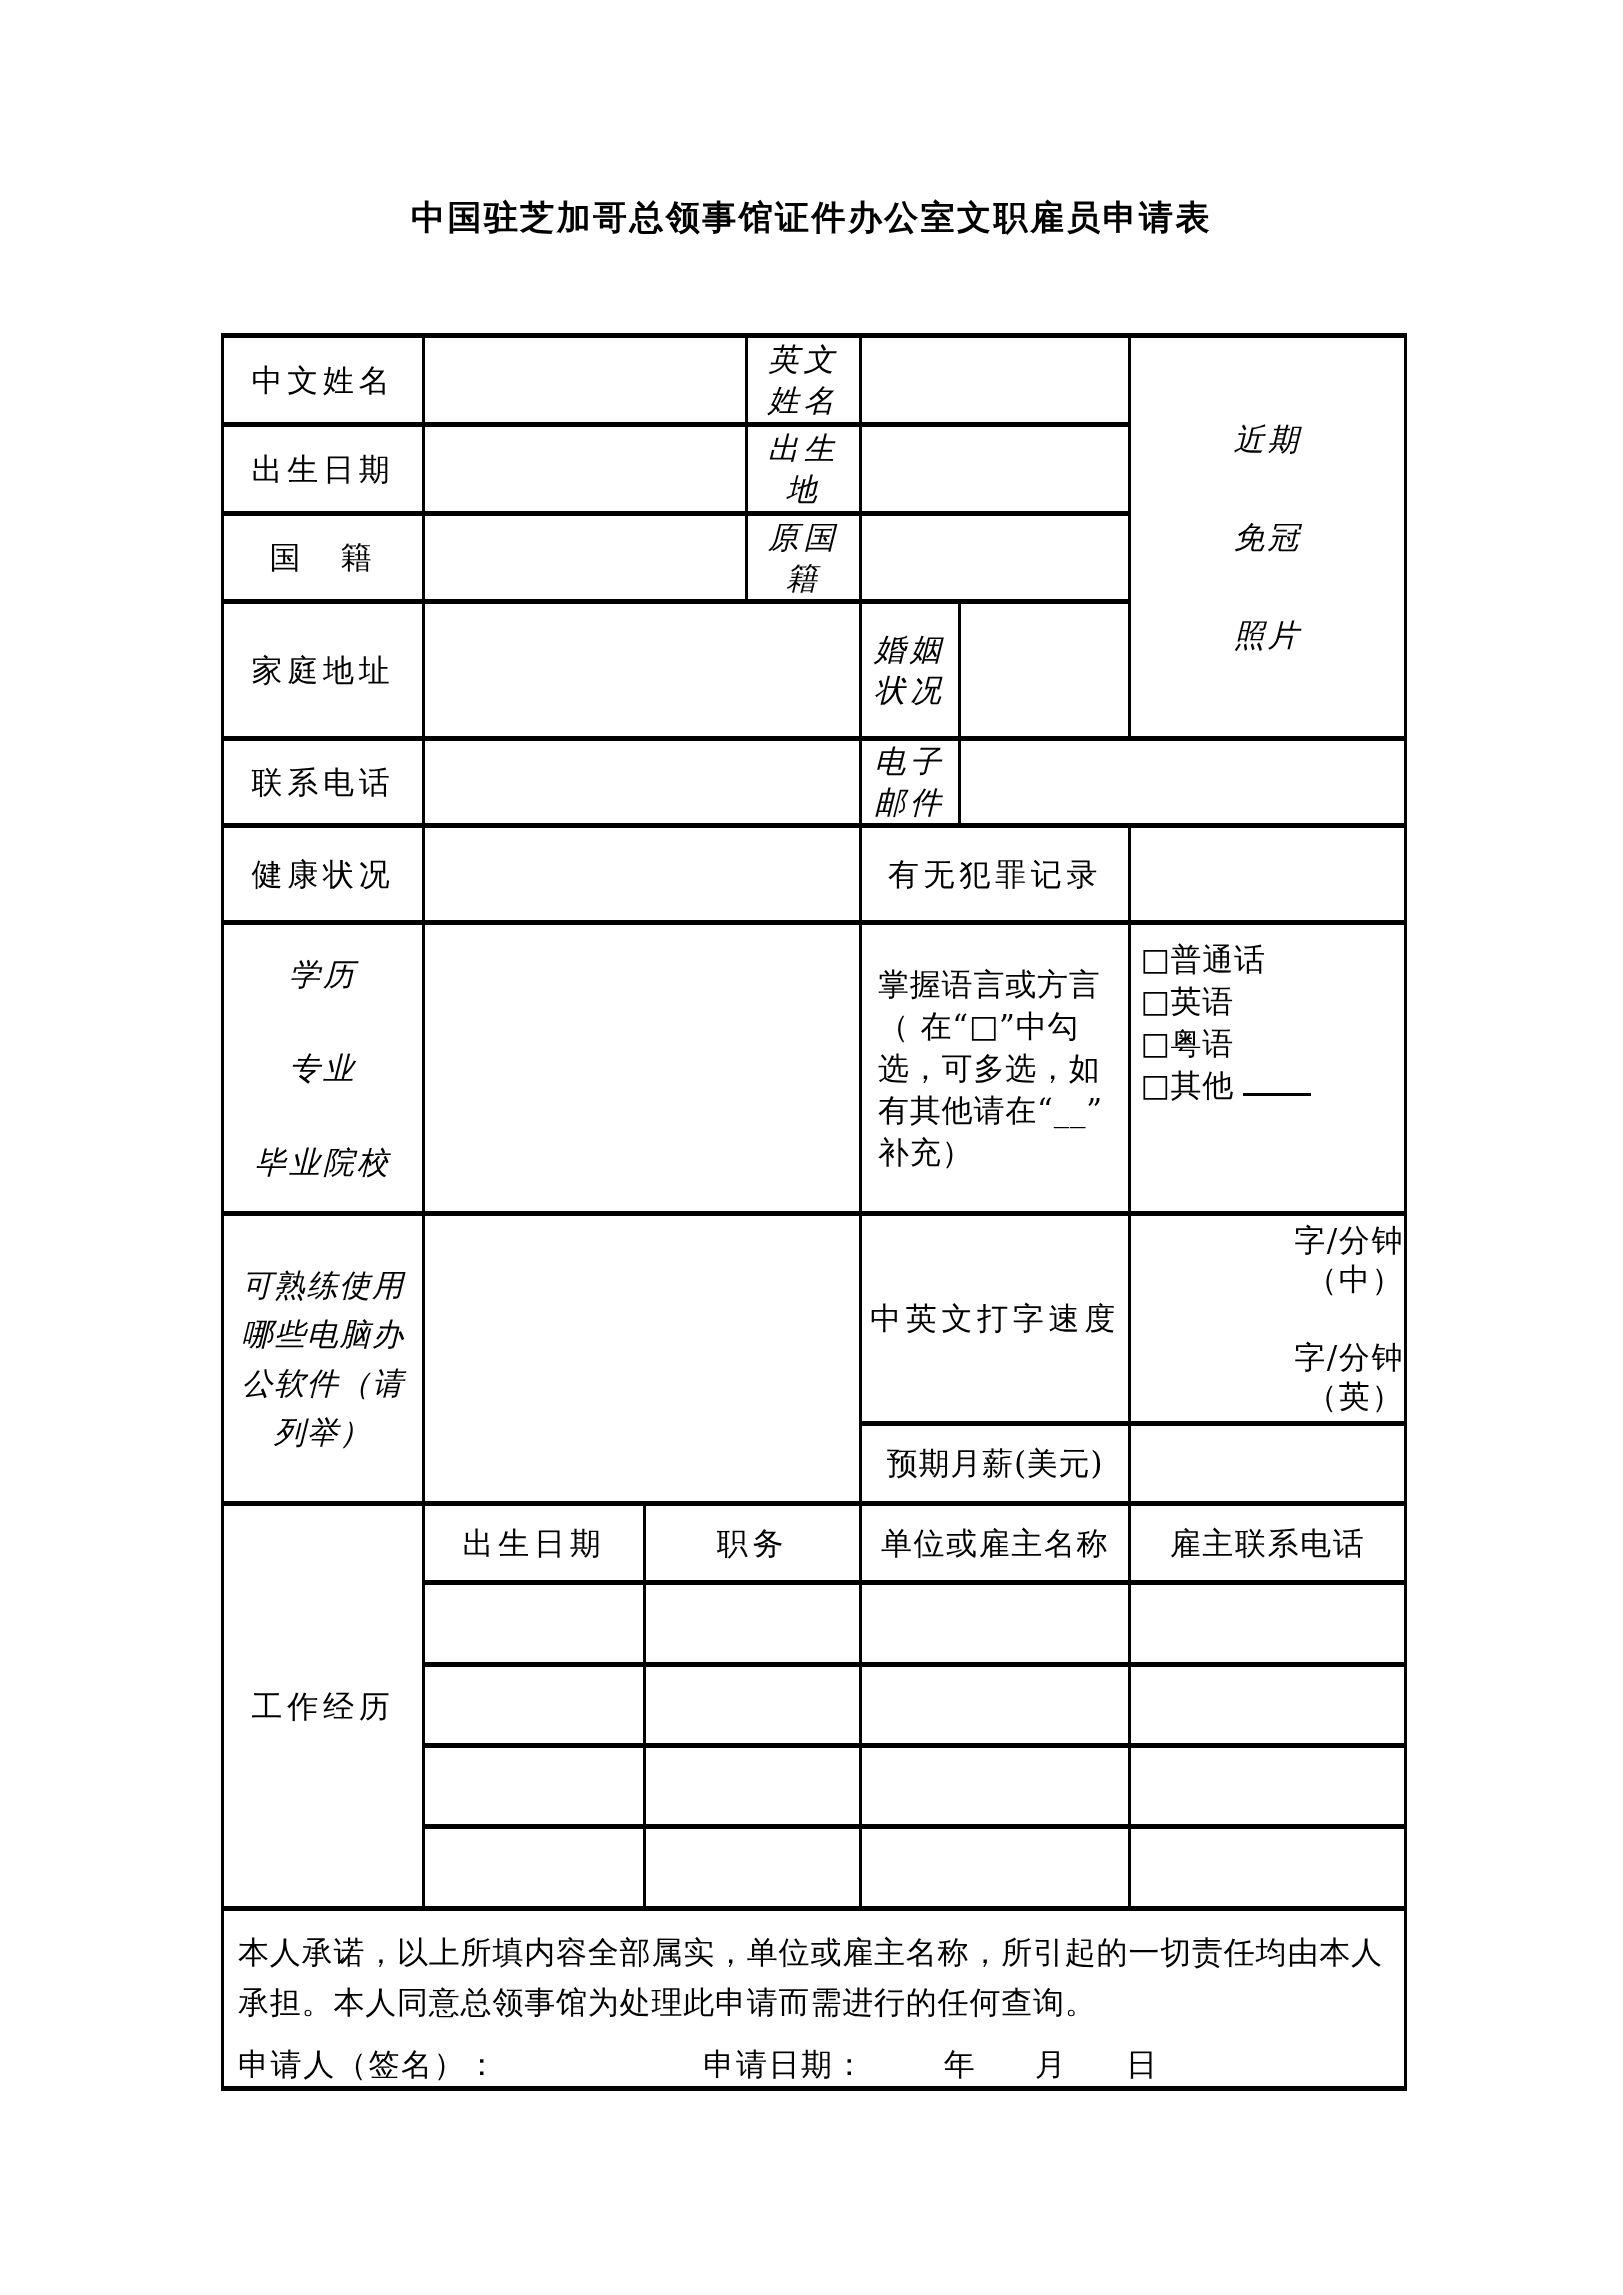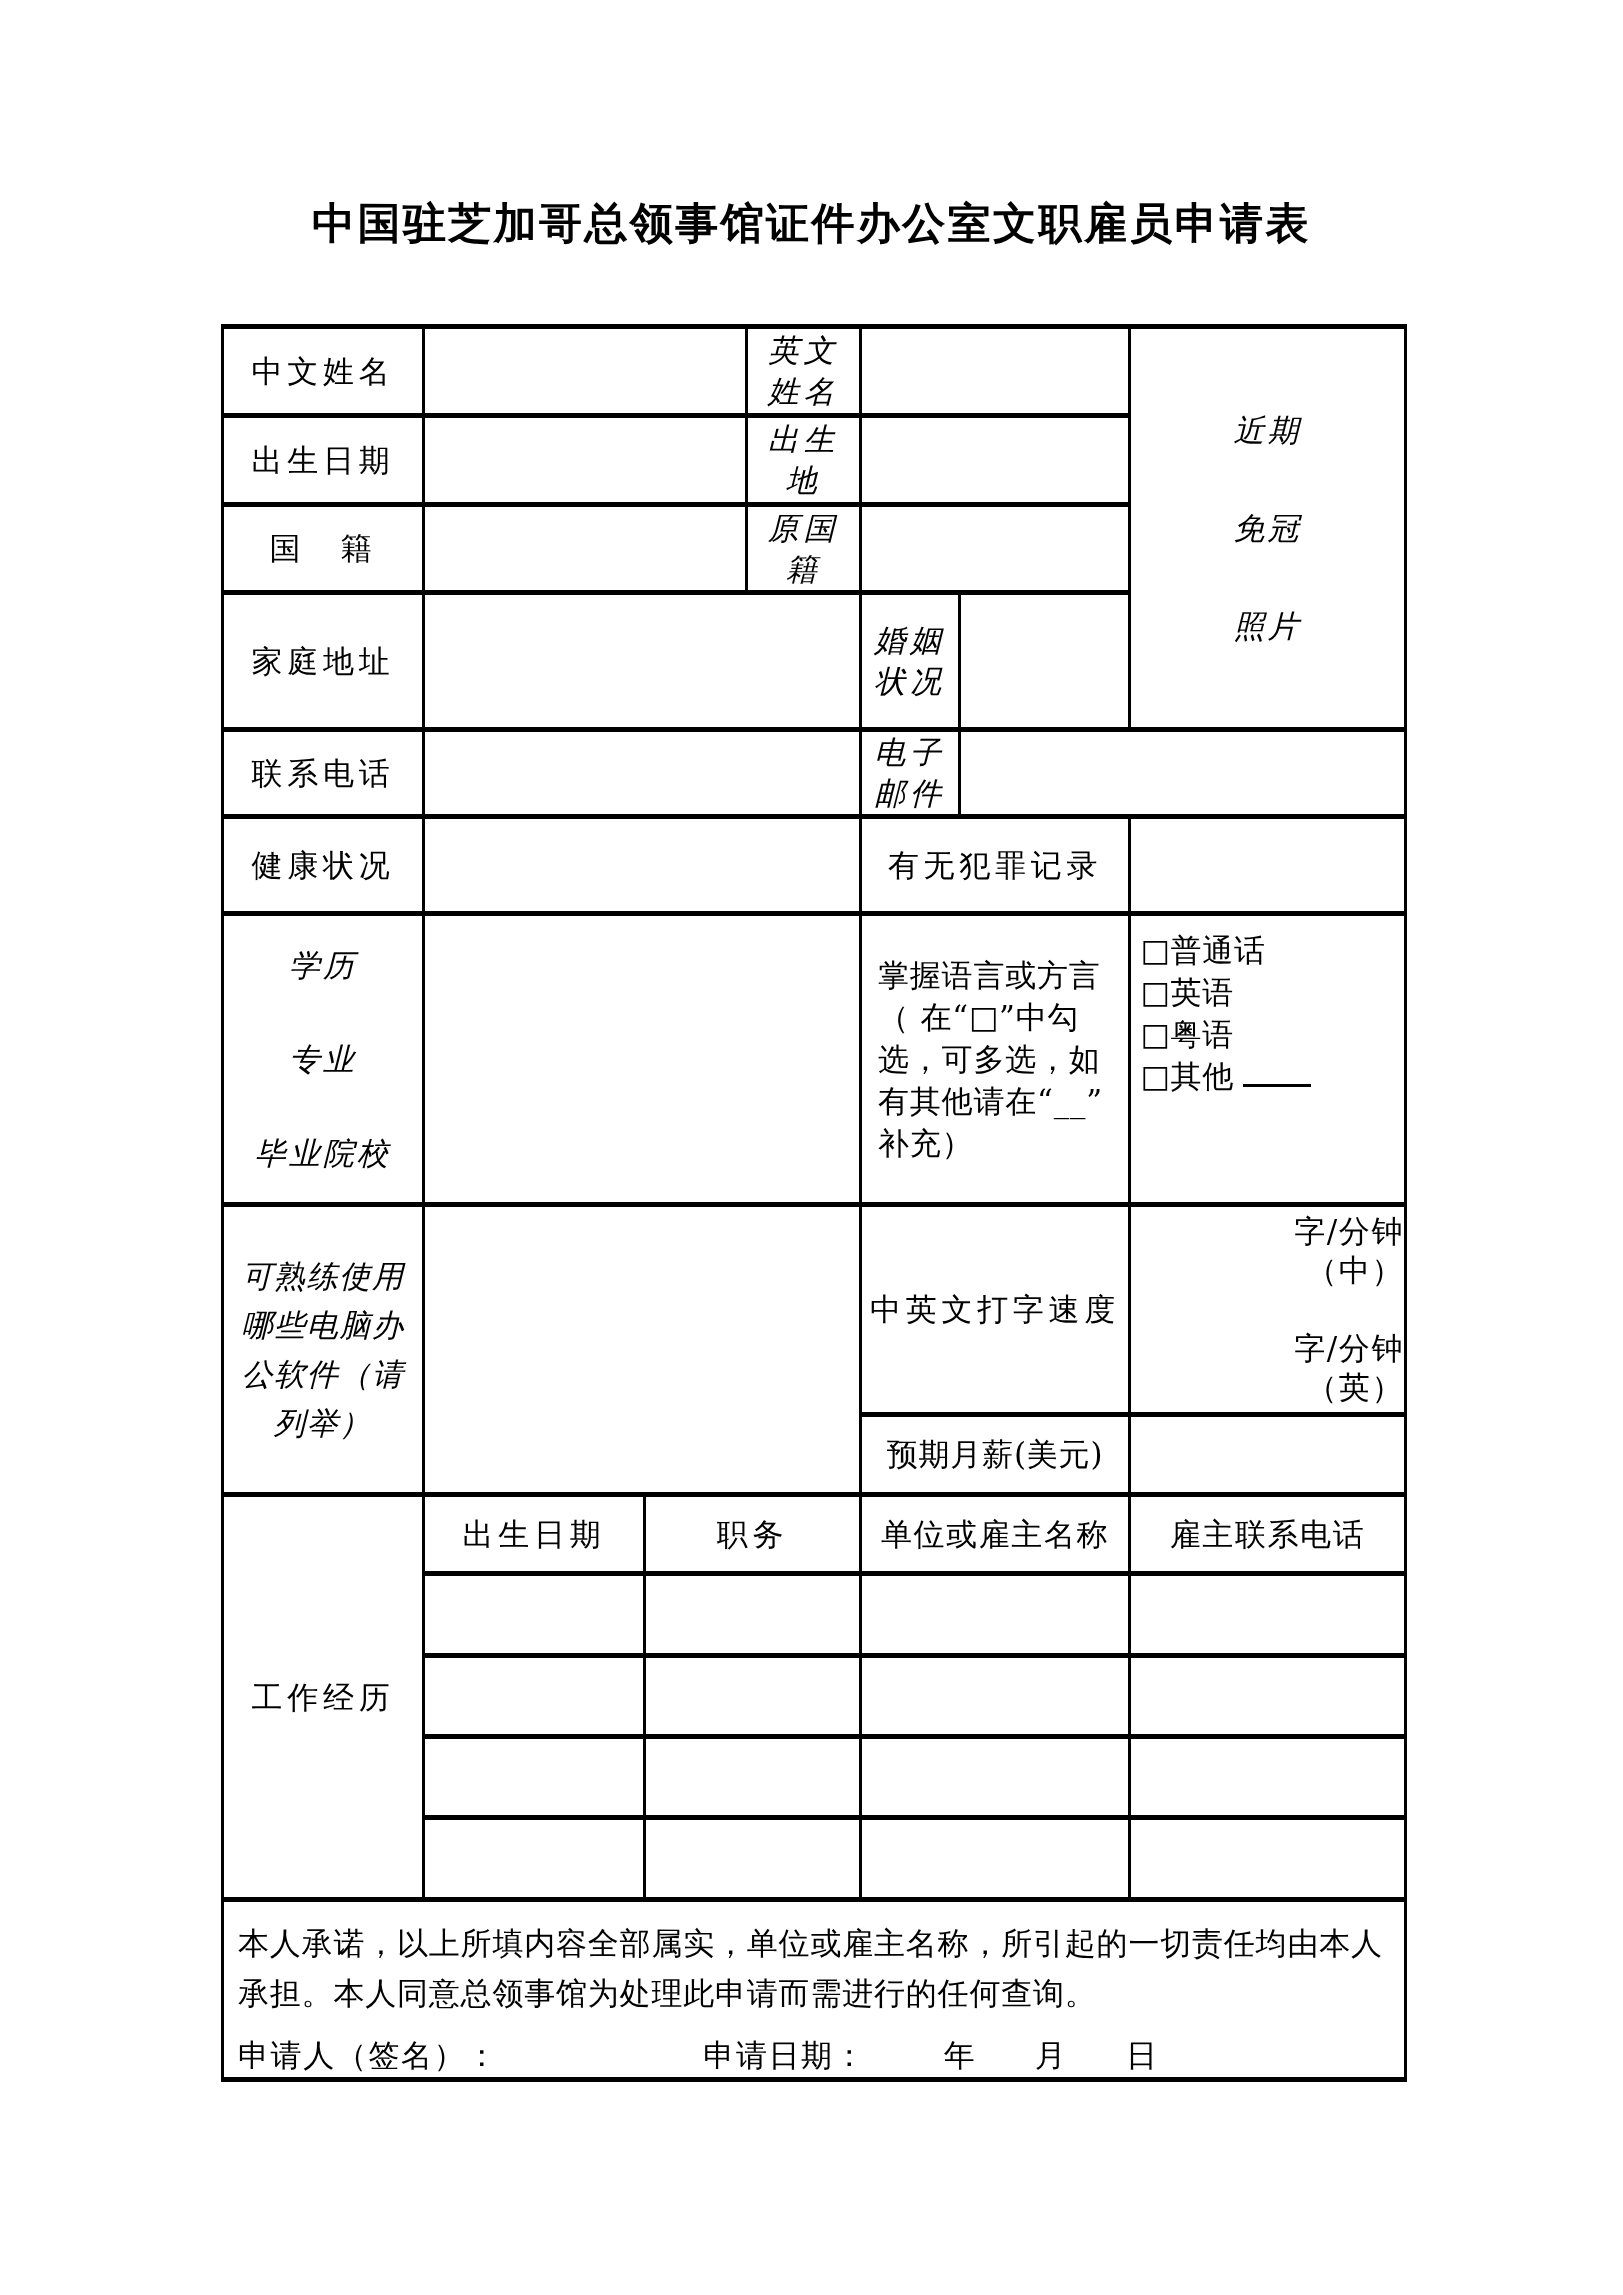--- a/index.html
+++ b/index.html
@@ -7,25 +7,25 @@
     position:relative;
     width:1623px;height:2295px;
     background:#ffffff;
     font-family:"DejaVu Serif","Liberation Serif",serif;
     color:#000;
     overflow:hidden;
   }
   .title{
     position:absolute;top:195px;left:0;width:100%;
     text-align:center;
-    font-size:43px;font-weight:700;letter-spacing:2.4px;
+    font-size:34px;font-weight:700;letter-spacing:2.4px;
     white-space:nowrap;
   }
   table.form{
-    position:absolute;left:221px;top:324px;
+    position:absolute;left:221px;top:333px;
     width:1183px;
     border-collapse:collapse;
     table-layout:fixed;
   }
   td{
     border:3.1px solid #000;
     border-top-width:5.5px;
     border-bottom-width:5.5px;
     vertical-align:middle;
     text-align:center;

